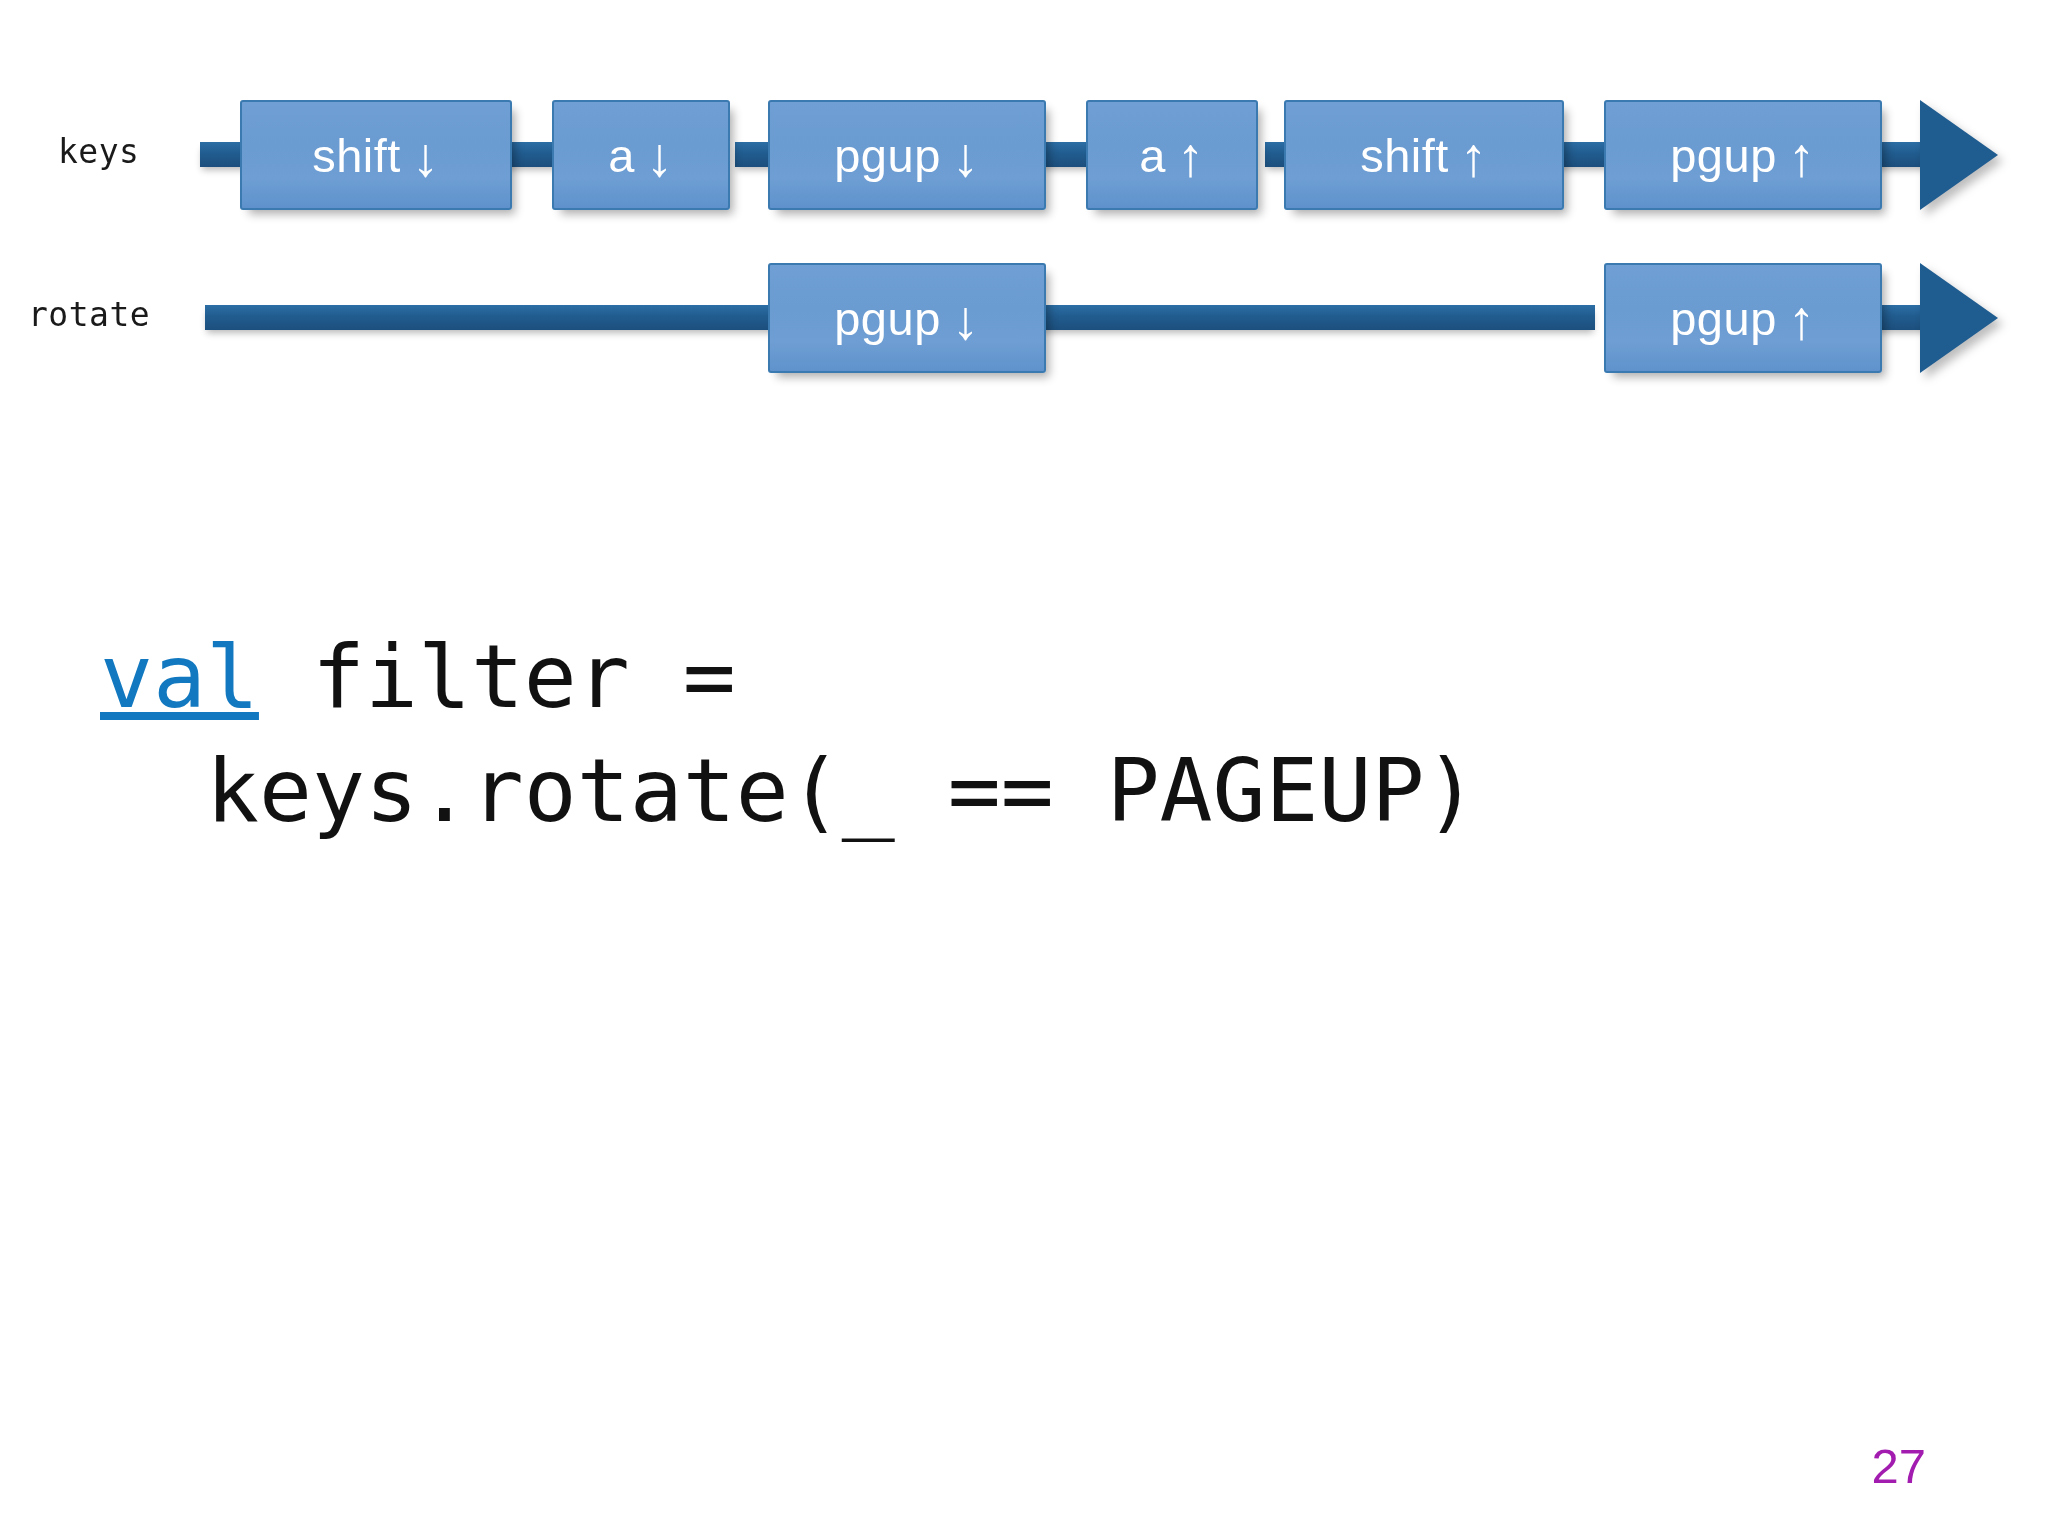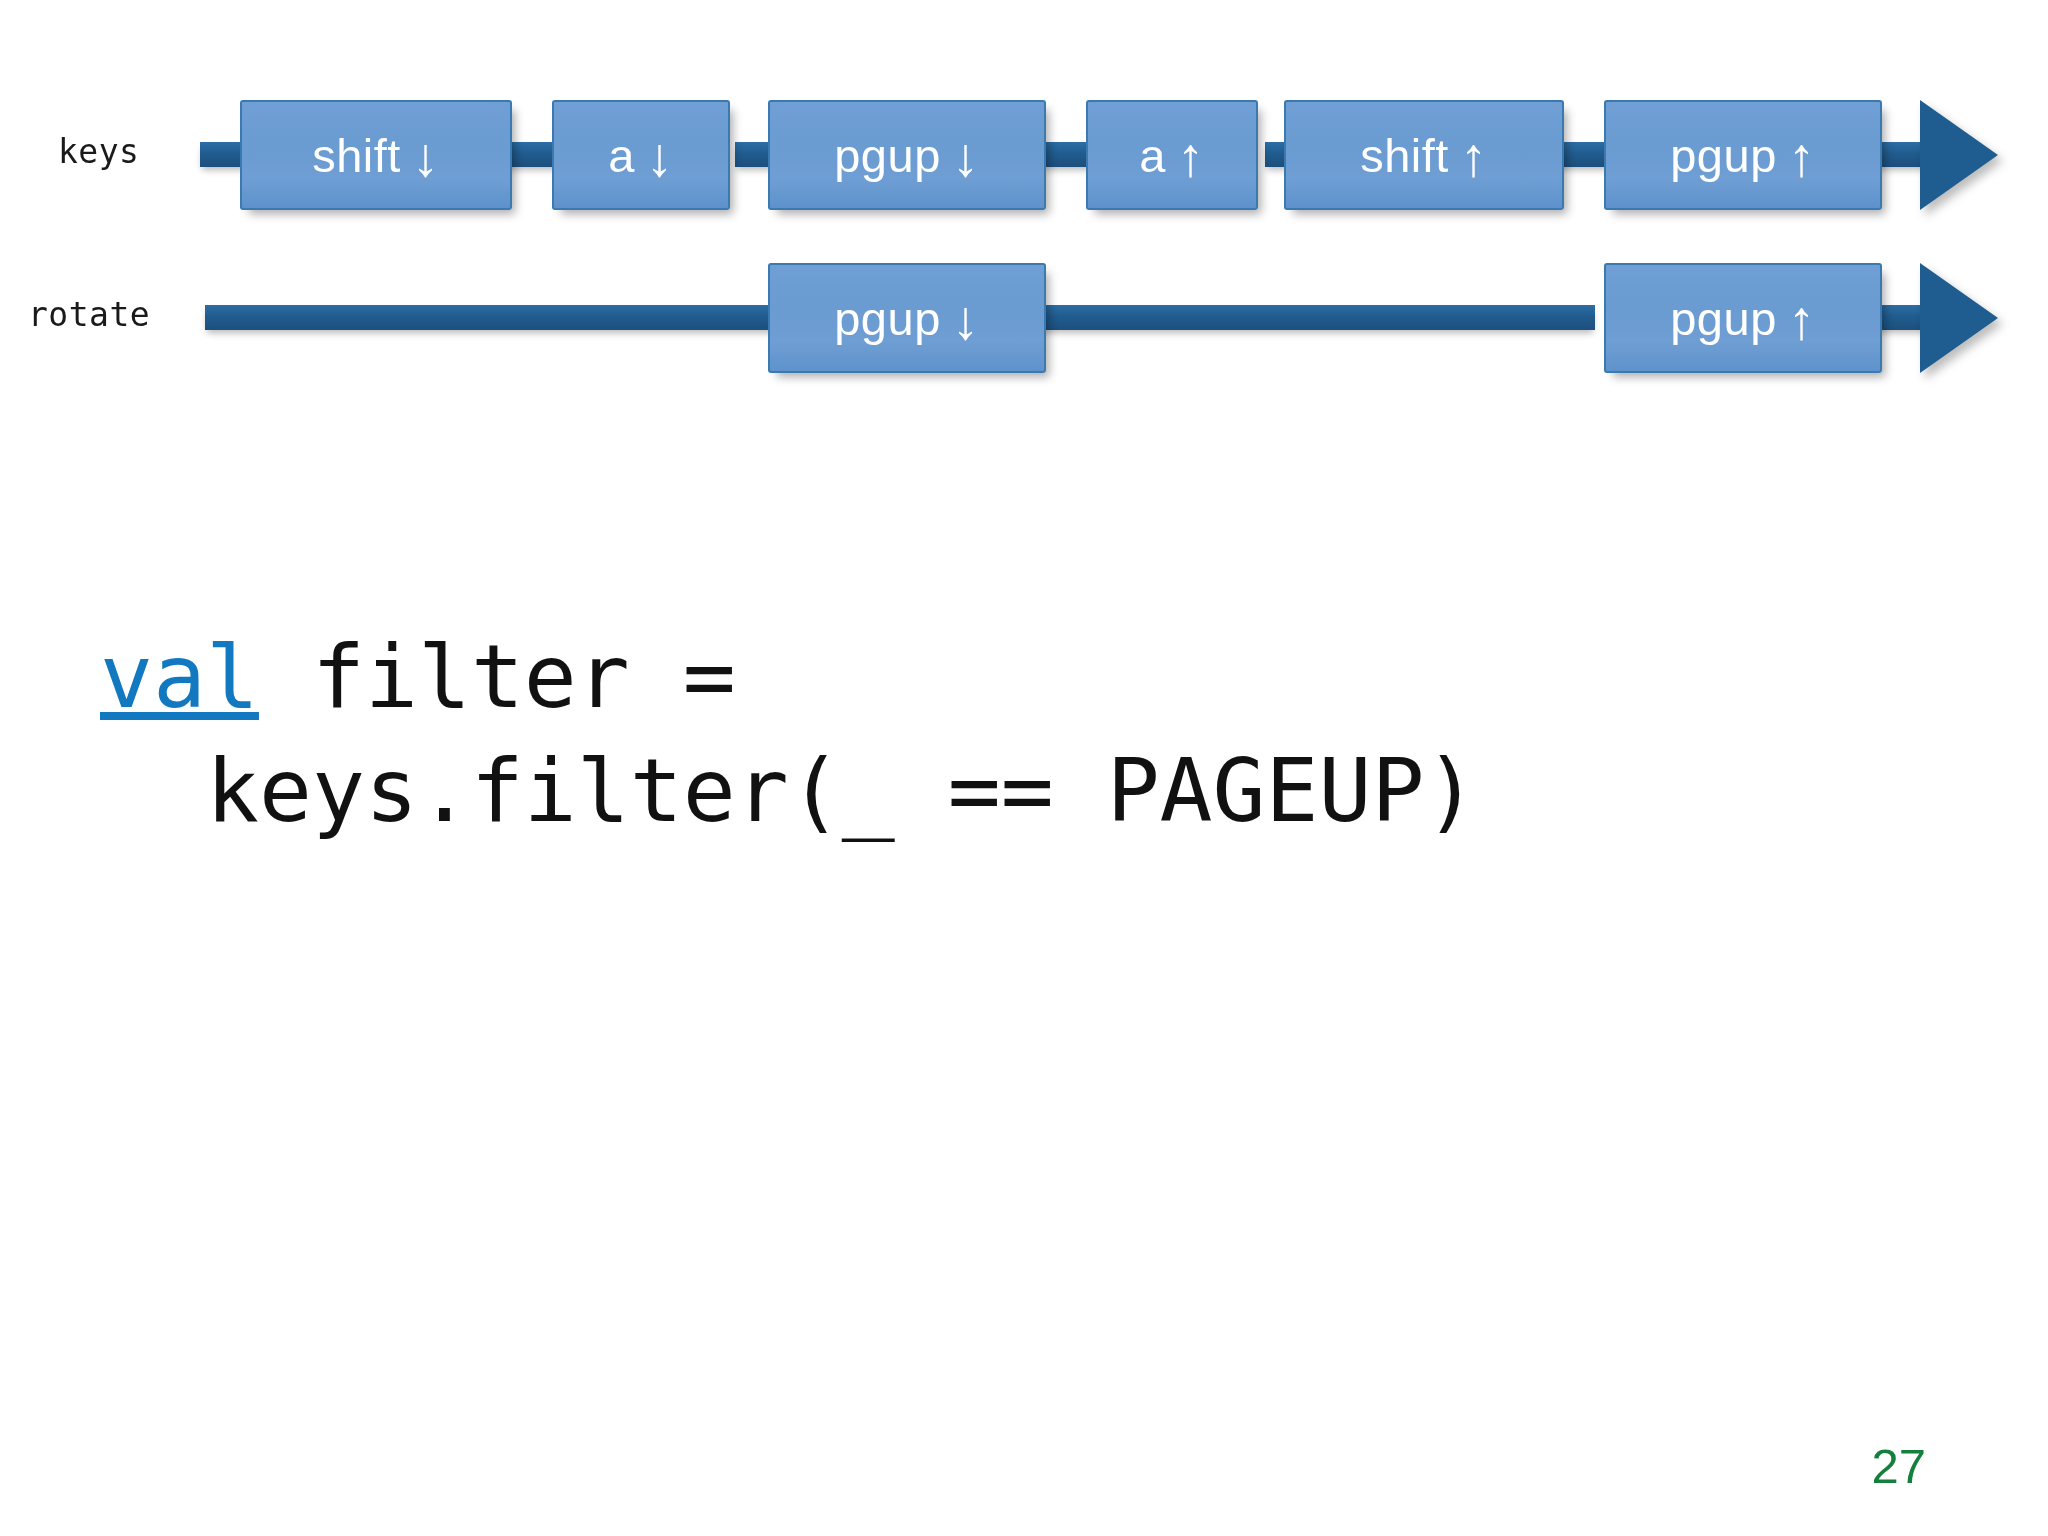--- a/index.html
+++ b/index.html
@@ -105,21 +105,21 @@
   }
   .kw { color: #1279c0; text-decoration: underline; }
 
   
   #page-number {
     position: absolute;
     right: 122px;
     top: 1438px;
     font-family: "Liberation Sans", sans-serif;
     font-size: 49px;
-    color: #15803d;
+    color: #a21caf;
   }
 </style>
 </head>
 <body>
 
 <div id="slide">
 
   <div class="stream-row" style="left:0; top:90px; width:2048px;">
 
     <div class="stream-label" style="left:58px; top:42px;">keys</div>
@@ -196,17 +196,17 @@
 
     <div class="evt" style="left:1604px; top:18px; width:278px; height:110px;">
       <span class="evt-text">
         <span>pgup</span>
           <span class="evt-arrow">↑</span>
       </span>
     </div>
   </div>
 
   <div id="code"><span class="kw">val</span><span> filter =</span>
-<span>  keys.filter(_ == PAGEUP)</span></div>
+<span>  keys.rotate(_ == PAGEUP)</span></div>
 
   <div id="page-number">27</div>
 
 </div>
 
 </body></html>

